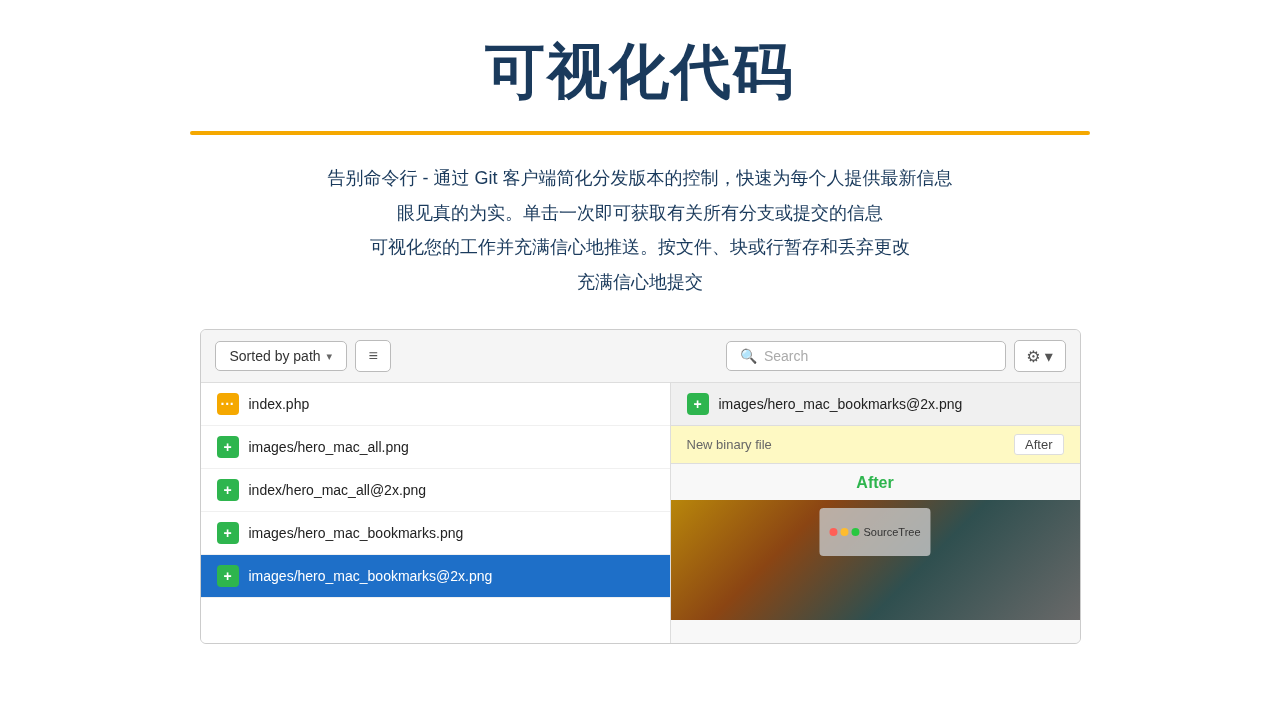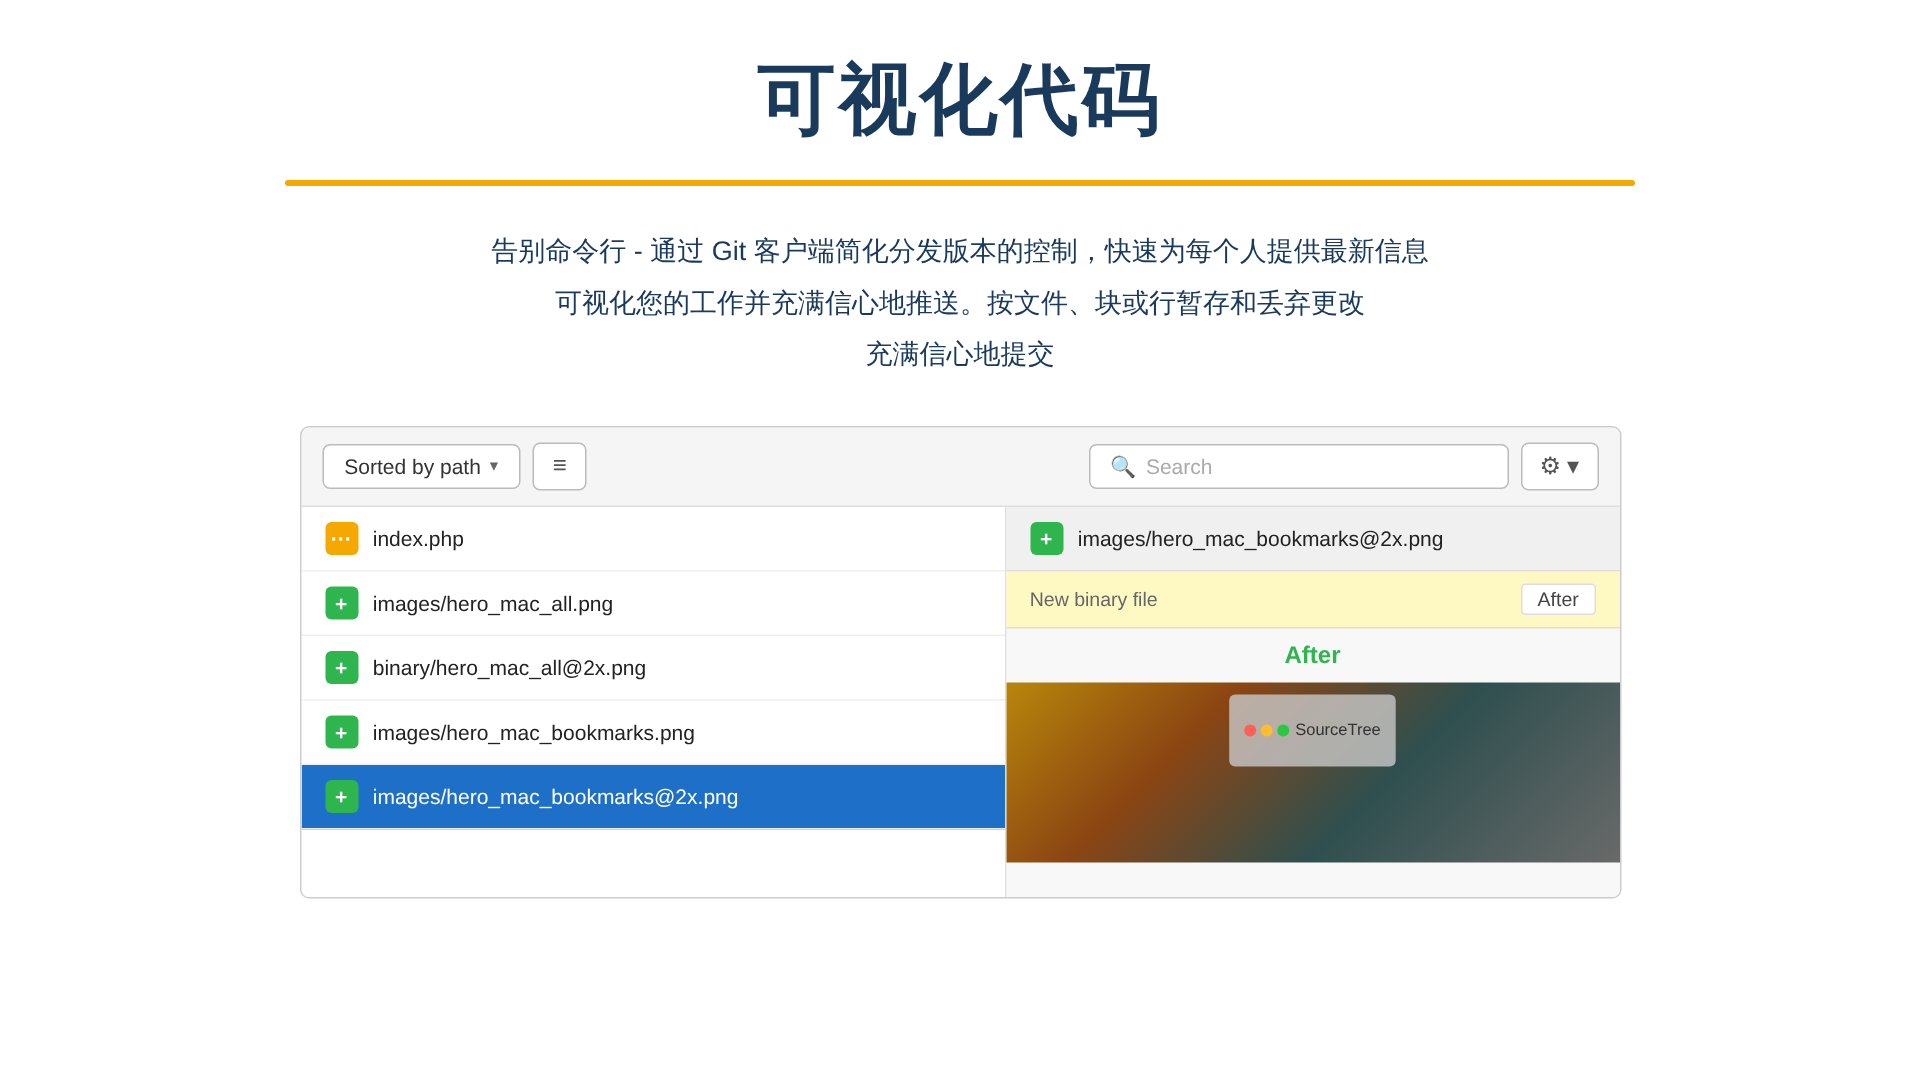--- a/index.html
+++ b/index.html
@@ -9,21 +9,21 @@
       color: #1a3a5c;
       width: 1280px;
       min-height: 720px;
       overflow-x: hidden;
     }
     .header-section {
       text-align: center;
       padding: 32px 60px 0;
     }
     .main-title {
-      font-size: 52px;
+      font-size: 60px;
       font-weight: 700;
       color: #1a3a5c;
       letter-spacing: 2px;
       margin-bottom: 18px;
     }
     .gold-divider {
       height: 4px;
       background: #f5a800;
       width: 900px;
       margin: 0 auto 28px;
@@ -255,20 +255,21 @@
     .dot-green { background: #28c840; }
   </style>
 </head>
 <body>
 
 <div class="header-section">
   <h1 class="main-title">可视化代码</h1>
   <div class="gold-divider"></div>
   <div class="description-block">
     <p>告别命令行 - 通过 Git 客户端简化分发版本的控制，快速为每个人提供最新信息</p>
+    <p>眼见真的为实。单击一次即可获取有关所有分支或提交的信息</p>
     <p>可视化您的工作并充满信心地推送。按文件、块或行暂存和丢弃更改</p>
     <p>充满信心地提交</p>
   </div>
 </div>
 
 <div class="ui-preview">
   <div class="ui-toolbar">
     <div class="toolbar-left">
       <button class="sort-btn">
         <span>Sorted by path</span>
@@ -296,21 +297,21 @@
       <div class="file-item">
         <span class="badge badge-orange">···</span>
         <span>index.php</span>
       </div>
       <div class="file-item">
         <span class="badge badge-green">+</span>
         <span>images/hero_mac_all.png</span>
       </div>
       <div class="file-item">
         <span class="badge badge-green">+</span>
-        <span>binary/hero_mac_all@2x.png</span>
+        <span>index/hero_mac_all@2x.png</span>
       </div>
       <div class="file-item">
         <span class="badge badge-green">+</span>
         <span>images/hero_mac_bookmarks.png</span>
       </div>
       <div class="file-item selected">
         <span class="badge badge-green">+</span>
         <span>images/hero_mac_bookmarks@2x.png</span>
       </div>
 

